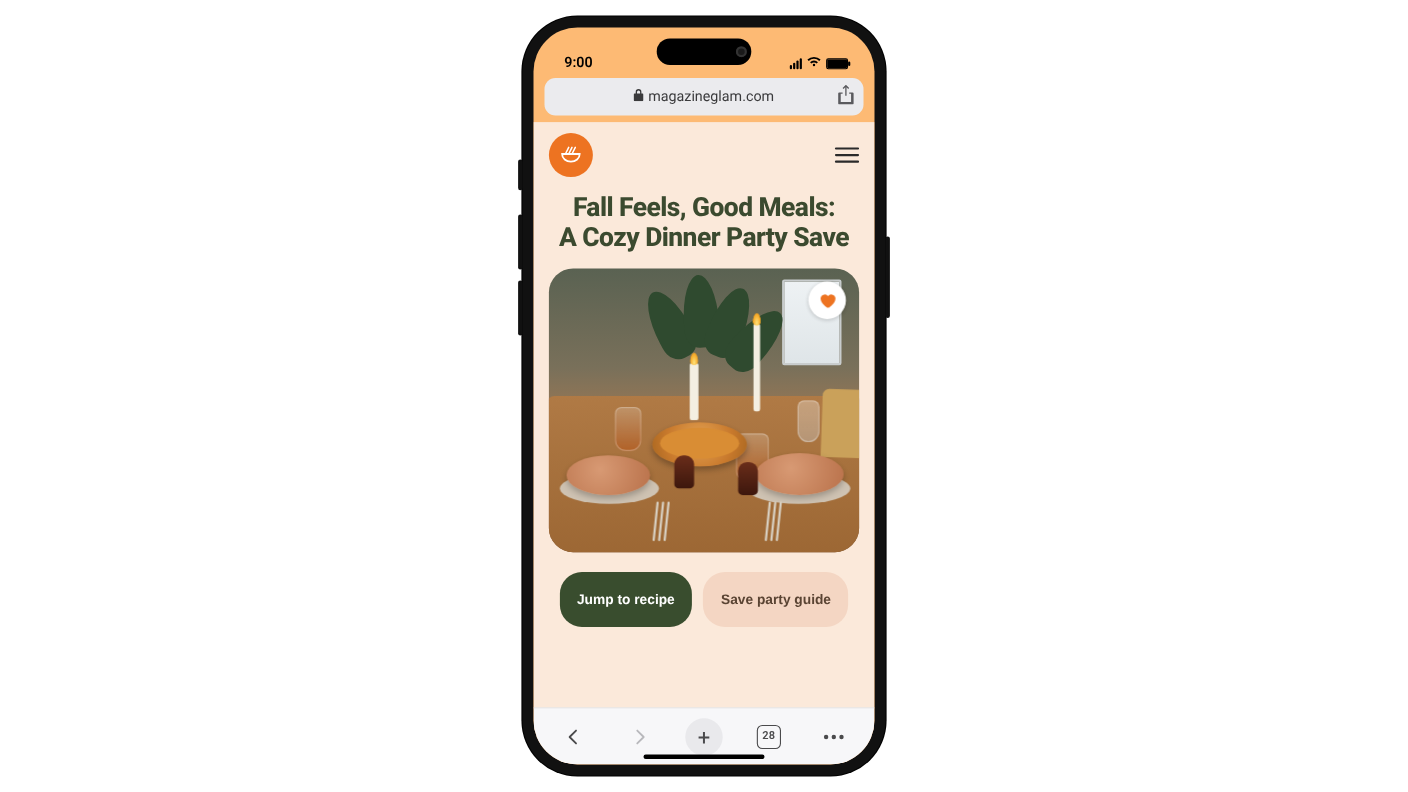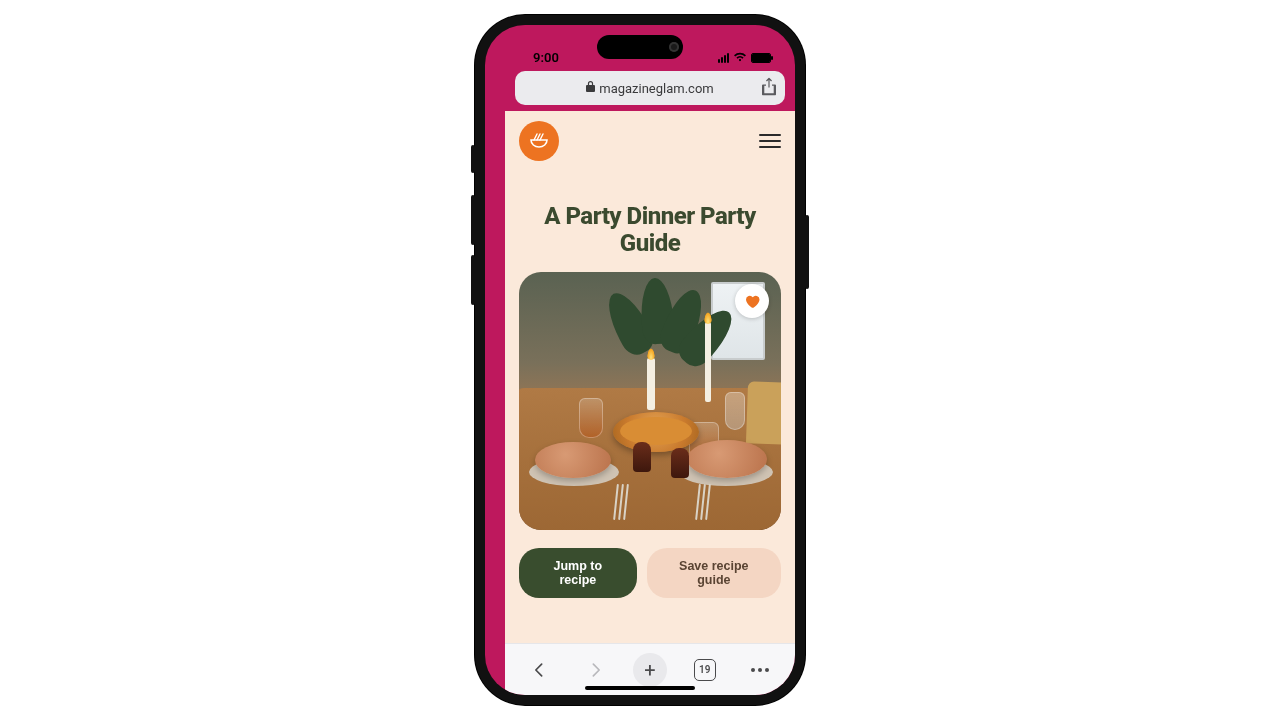--- a/index.html
+++ b/index.html
@@ -23,27 +23,26 @@
     box-shadow: 0 0 0 1px #000;
   }
   .side-btn { position: absolute; background: #111; border-radius: 2px; }
   .sb1 { left: -4px; top: 130px; width: 4px; height: 28px; }
   .sb2 { left: -4px; top: 180px; width: 4px; height: 50px; }
   .sb3 { left: -4px; top: 240px; width: 4px; height: 50px; }
   .sb4 { right: -4px; top: 200px; width: 4px; height: 74px; }
   .screen {
     width: 100%;
     height: 100%;
-    background: #be185d;
+    background: #fdba74;
     border-radius: 40px;
     overflow: hidden;
     position: relative;
     display: flex;
     flex-direction: column;
-    padding-left: 20px;
   }
   .island {
     position: absolute;
     top: 10px;
     left: 50%;
     transform: translateX(-50%);
     width: 86px;
     height: 24px;
     background: #000;
     border-radius: 14px;
@@ -251,22 +250,22 @@
           </svg>
         </div>
         <div class="burger">
           <span></span>
             <span></span>
             <span></span>
         </div>
       </div>
 
       <h1 class="article-title">
-        <br>
-        <span>A Party Dinner Party Guide</span>
+        <span>Fall Feels, Good Meals:</span><br>
+        <span>A Cozy Dinner Party Save</span>
       </h1>
 
       <div class="hero">
         <div class="window"></div>
         <div class="plant">
             <div class="leaf l1"></div>
             <div class="leaf l2"></div>
             <div class="leaf l3"></div>
             <div class="leaf l4"></div>
           </div>
@@ -297,40 +296,40 @@
 
         <div class="fav-btn">
           <svg width="18" height="18" viewBox="0 0 24 24">
             <path d="M12 21s-8-5.3-8-11a5 5 0 019-3 5 5 0 019 3c0 5.7-8 11-8 11z" fill="#ed7321"></path>
           </svg>
         </div>
       </div>
 
       <div class="cta-row">
         <button class="btn btn-primary">Jump to recipe</button>
-        <button class="btn btn-secondary">Save recipe guide</button>
+        <button class="btn btn-secondary">Save party guide</button>
       </div>
     </div>
 
     <div class="browser-toolbar">
       <div class="tb-btn">
         <svg width="20" height="20" viewBox="0 0 24 24">
             <path d="M14 5l-7 7 7 7" fill="none" stroke="#4a4a4c" stroke-width="2" stroke-linecap="round" stroke-linejoin="round"></path>
           </svg>
       </div>
       <div class="tb-btn">
         <svg width="20" height="20" viewBox="0 0 24 24">
             <path d="M10 5l7 7-7 7" fill="none" stroke="#b8b8bc" stroke-width="2" stroke-linecap="round" stroke-linejoin="round"></path>
           </svg>
       </div>
       <div class="tb-btn tb-plus">
         <span>+</span>
       </div>
       <div class="tb-btn">
-        <div class="tabcount">19</div>
+        <div class="tabcount">28</div>
       </div>
       <div class="tb-btn">
         <div class="dots">
             <span></span>
             <span></span>
             <span></span>
           </div>
       </div>
     </div>
 

